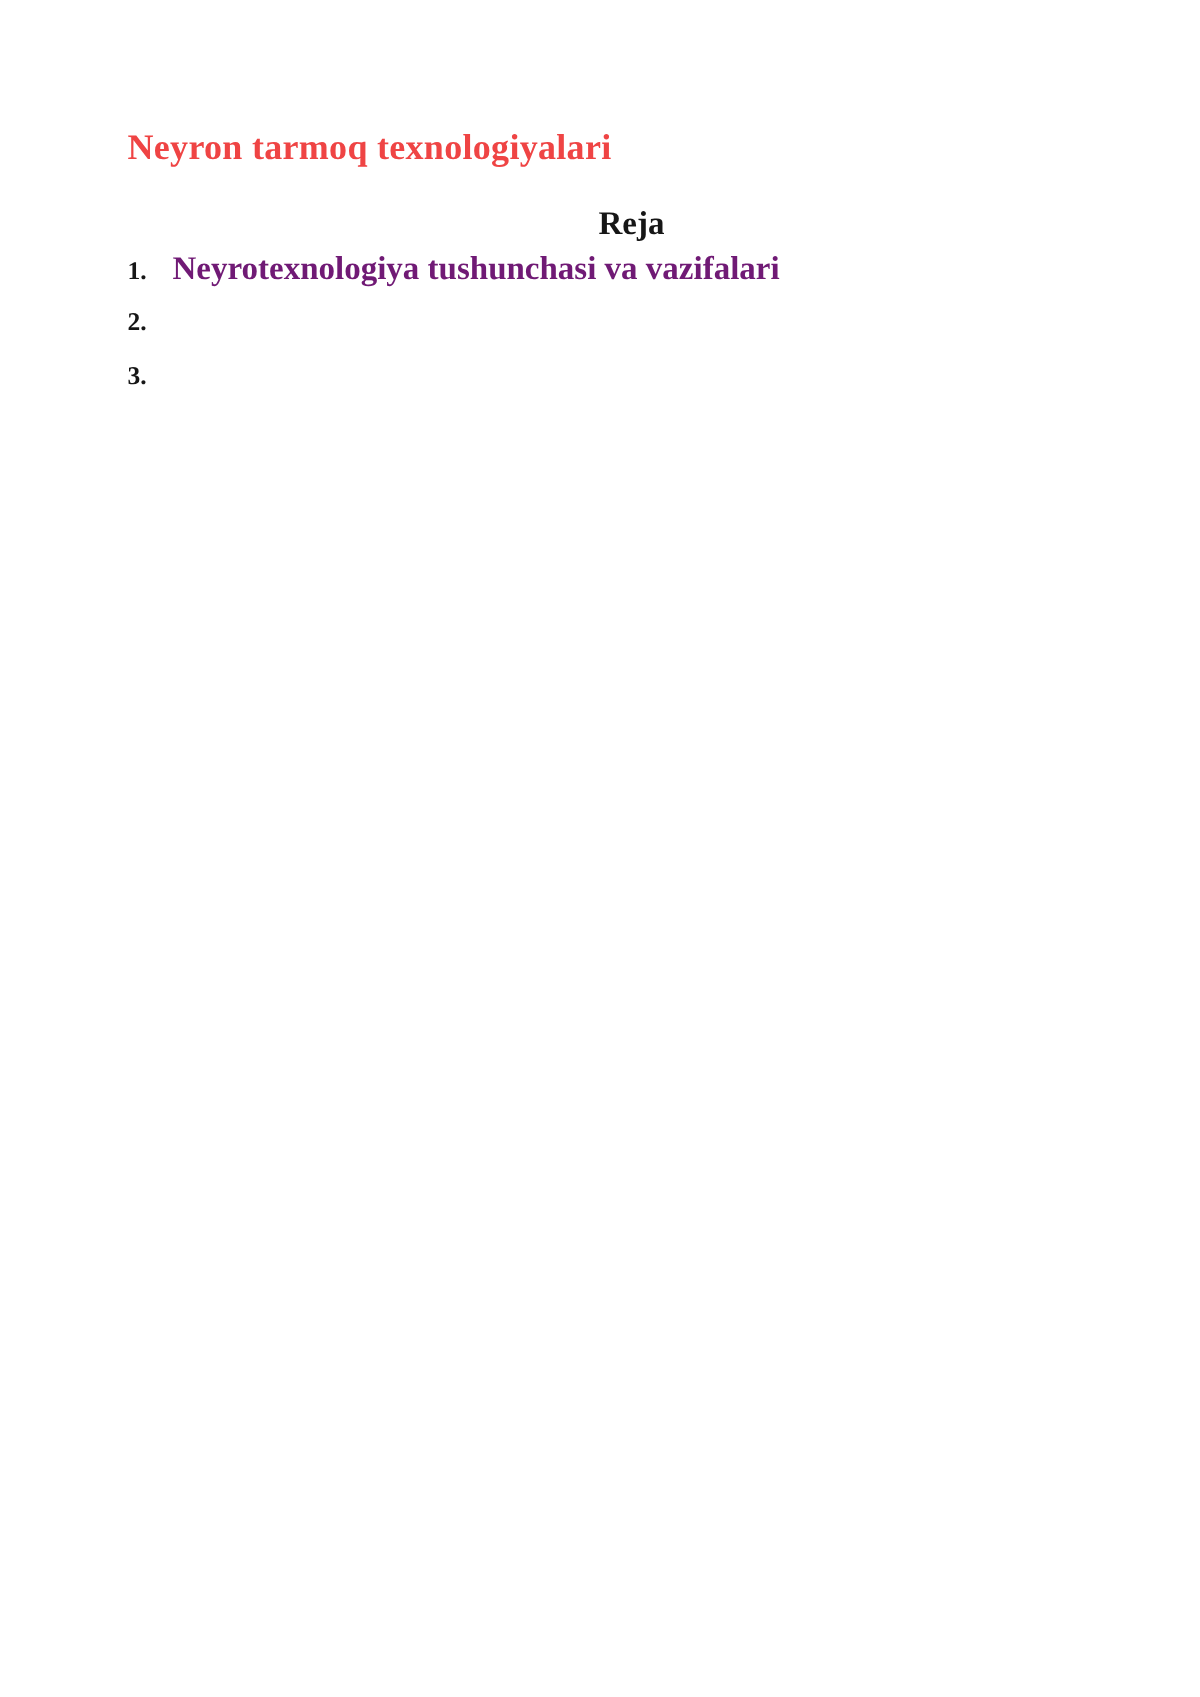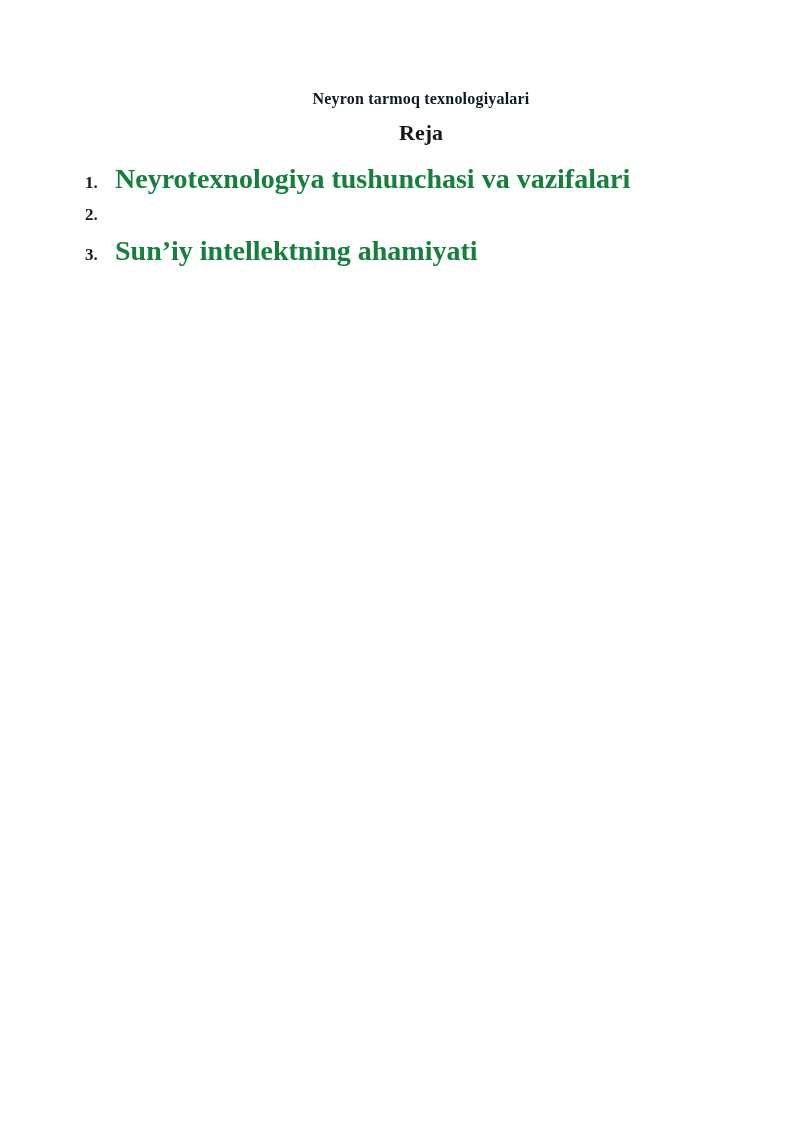--- a/index.html
+++ b/index.html
@@ -27,31 +27,31 @@
     left: 85px;
     width: 672px;
     top: 0;
   }
 
   .doc-title {
     position: absolute;
     top: 86px;
     left: 0;
     width: 100%;
-    text-align: center;
+    text-align: left;
     font-weight: bold;
-    font-size: 16px;
+    font-size: 24px;
     line-height: 26px;
-    color: #0f172a;
+    color: #ef4444;
     letter-spacing: 0.2px;
   }
 
   .doc-subtitle {
     position: absolute;
-    top: 120px;
+    top: 136px;
     left: 0;
     width: 100%;
     text-align: center;
     font-weight: bold;
     font-size: 22px;
     line-height: 26px;
     color: #161616;
   }
 
   .plan-list {
@@ -74,23 +74,23 @@
     flex: 0 0 30px;
     font-weight: bold;
     font-size: 17px;
     line-height: 26px;
     color: #161616;
   }
 
   .plan-item .txt {
     flex: 1;
     font-weight: bold;
-    font-size: 28px;
+    font-size: 22px;
     line-height: 26px;
-    color: #15803d;
+    color: #701a75;
   }
 </style>
 </head>
 <body>
 
 <div class="page">
   <div class="content">
 
     <h1 class="doc-title">Neyron tarmoq texnologiyalari</h1>
 
@@ -99,18 +99,17 @@
     <ol class="plan-list">
       <li class="plan-item">
         <span class="num">1.</span>
         <span class="txt">Neyrotexnologiya tushunchasi va vazifalari</span>
       </li>
       <li class="plan-item">
         <span class="num">2.</span>
       </li>
       <li class="plan-item">
         <span class="num">3.</span>
-        <span class="txt">Sun’iy intellektning ahamiyati</span>
       </li>
     </ol>
 
   </div>
 </div>
 
 </body></html>

